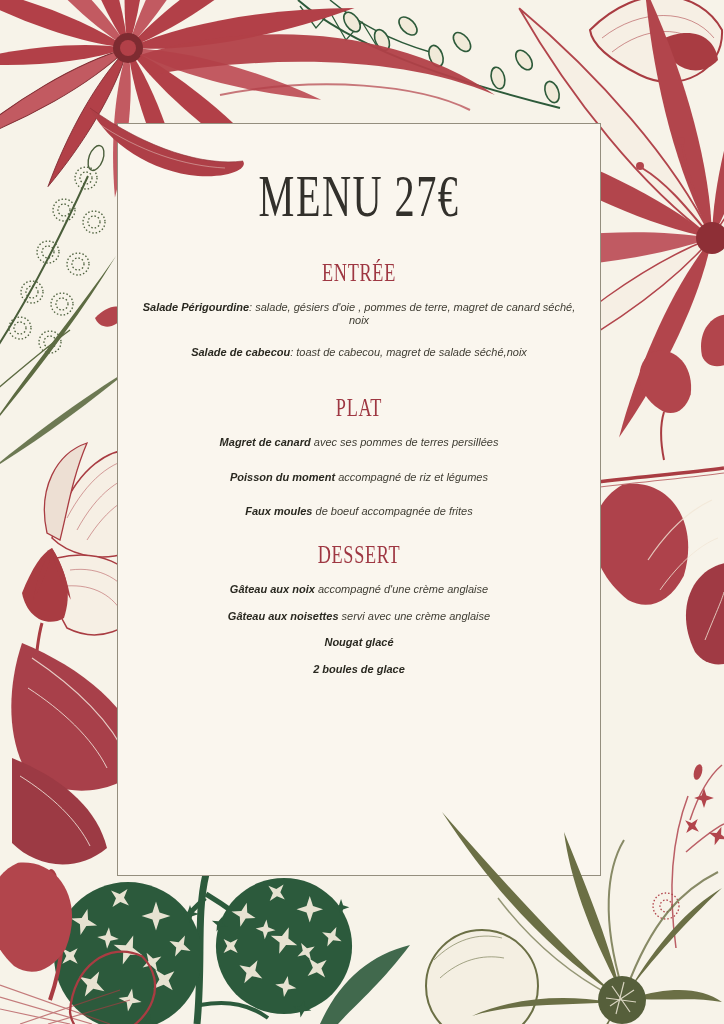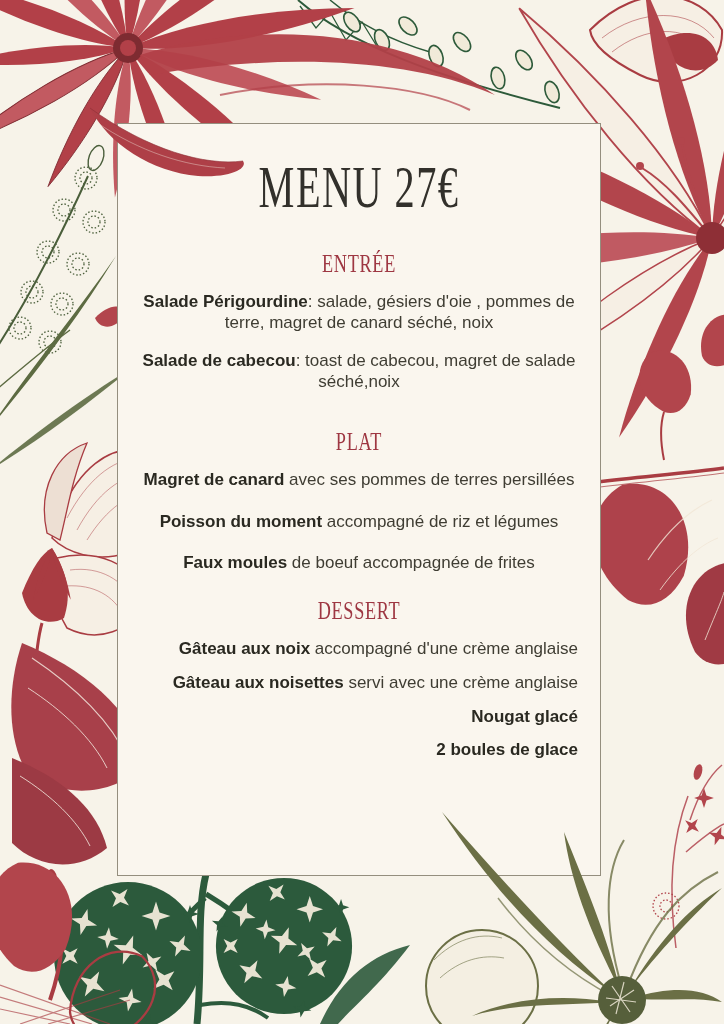--- a/index.html
+++ b/index.html
@@ -3,33 +3,33 @@
 <meta charset="utf-8">
 <style>
   html,body{margin:0;padding:0;background:#e8e4da;}
   .stage{position:relative;width:724px;height:1024px;overflow:hidden;background:#f7f3e9;
          font-family:"Liberation Sans",sans-serif;}
   svg.layer{position:absolute;inset:0;display:block;}
   #bg-art{z-index:0;}
   #fg-art{z-index:3;pointer-events:none;}
   .card{position:absolute;left:117px;top:123px;width:484px;height:753px;box-sizing:border-box;
         background:#faf6ee;border:1px solid #948e7e;z-index:1;text-align:center;
-        padding:35px 22px 0;}
+        padding:44px 22px 0;}
   .menu-title{margin:0 0 36px;font-family:"Liberation Serif",serif;font-weight:400;
         font-size:56px;line-height:56px;color:#32302b;letter-spacing:2px;
         transform:scale(0.72,1.04);transform-origin:center;}
   .heading{margin:0 0 15px;font-family:"Liberation Serif",serif;font-weight:400;
         font-size:26px;line-height:26px;color:#9e3742;letter-spacing:1px;
         transform:scaleX(0.7);transform-origin:center;}
   .section-entree{margin-top:16px;}
   .section-plat{margin-top:36px;}
   .section-dessert{margin-top:24px;}
-  .item{margin:0 auto 18px;max-width:438px;font-size:17px;line-height:1.22;color:#3f3d33;}
+  .item{margin:0 auto 18px;max-width:438px;font-size:11px;line-height:1.22;color:#3f3d33;font-style:italic;}
   .section-plat .item{margin-bottom:21px;}
-  .section-dessert .item{margin-bottom:13px;text-align:right;}
+  .section-dessert .item{margin-bottom:13px;}
   .item-name{font-weight:700;color:#2a2921;}
 </style>
 </head>
 <body>
 
 <div class="stage">
 
   <svg id="bg-art" class="layer" width="724" height="1024" viewBox="0 0 724 1024">
     <defs>
       <path id="petal" d="M0,0 C7,-28 6,-66 0,-100 C-6,-66 -7,-28 0,0 Z"></path>

